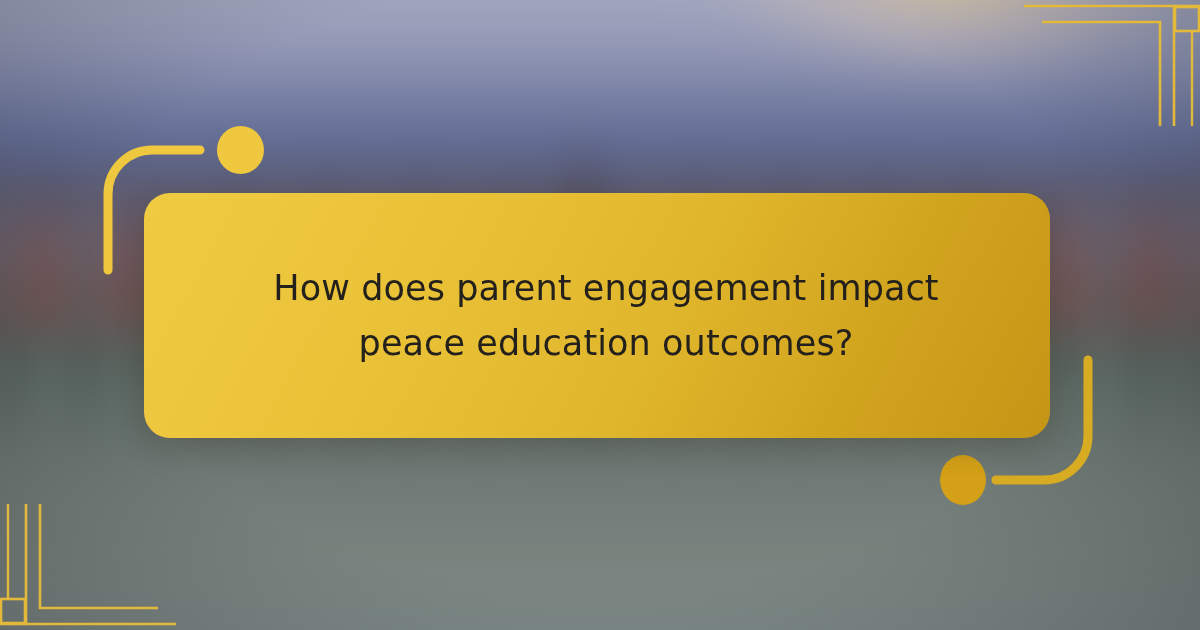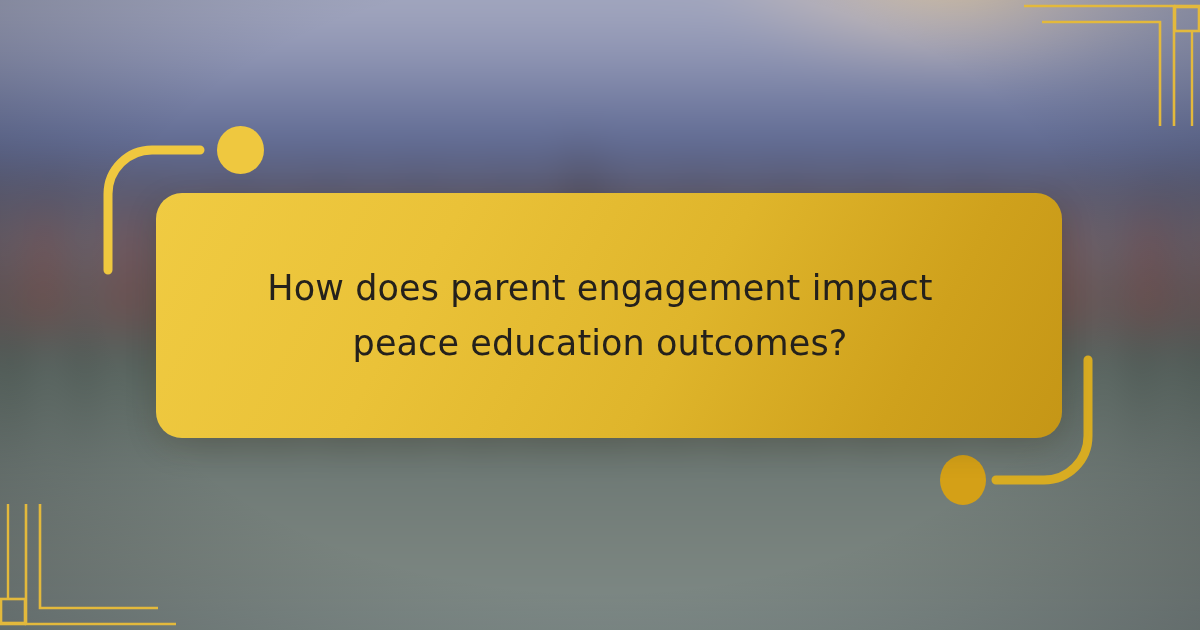--- a/index.html
+++ b/index.html
@@ -140,30 +140,30 @@
   }
   .dot-bottom {
     left: 940px; top: 455px;
     width: 46px; height: 50px;
     background: #D4A017;
   }
 
   
   .card {
     position: absolute;
-    left: 156px;
+    left: 144px;
     top: 193px;
     width: 906px;
     height: 245px;
     border-radius: 26px;
     background: linear-gradient(118deg, #F0CB42 0%, #EAC238 30%, #DFB52B 58%, #CFA11C 82%, #C59616 100%);
     box-shadow: 0 10px 30px rgba(40,34,10,0.22);
     display: flex;
     align-items: center;
-    justify-content: flex-start;
+    justify-content: flex-end;
     box-sizing: border-box;
     padding: 24px 64px;
   }
   .card-title {
     margin: 0;
     color: #24211c;
     font-size: 35px;
     font-weight: 400;
     line-height: 1.56;
     text-align: center;

